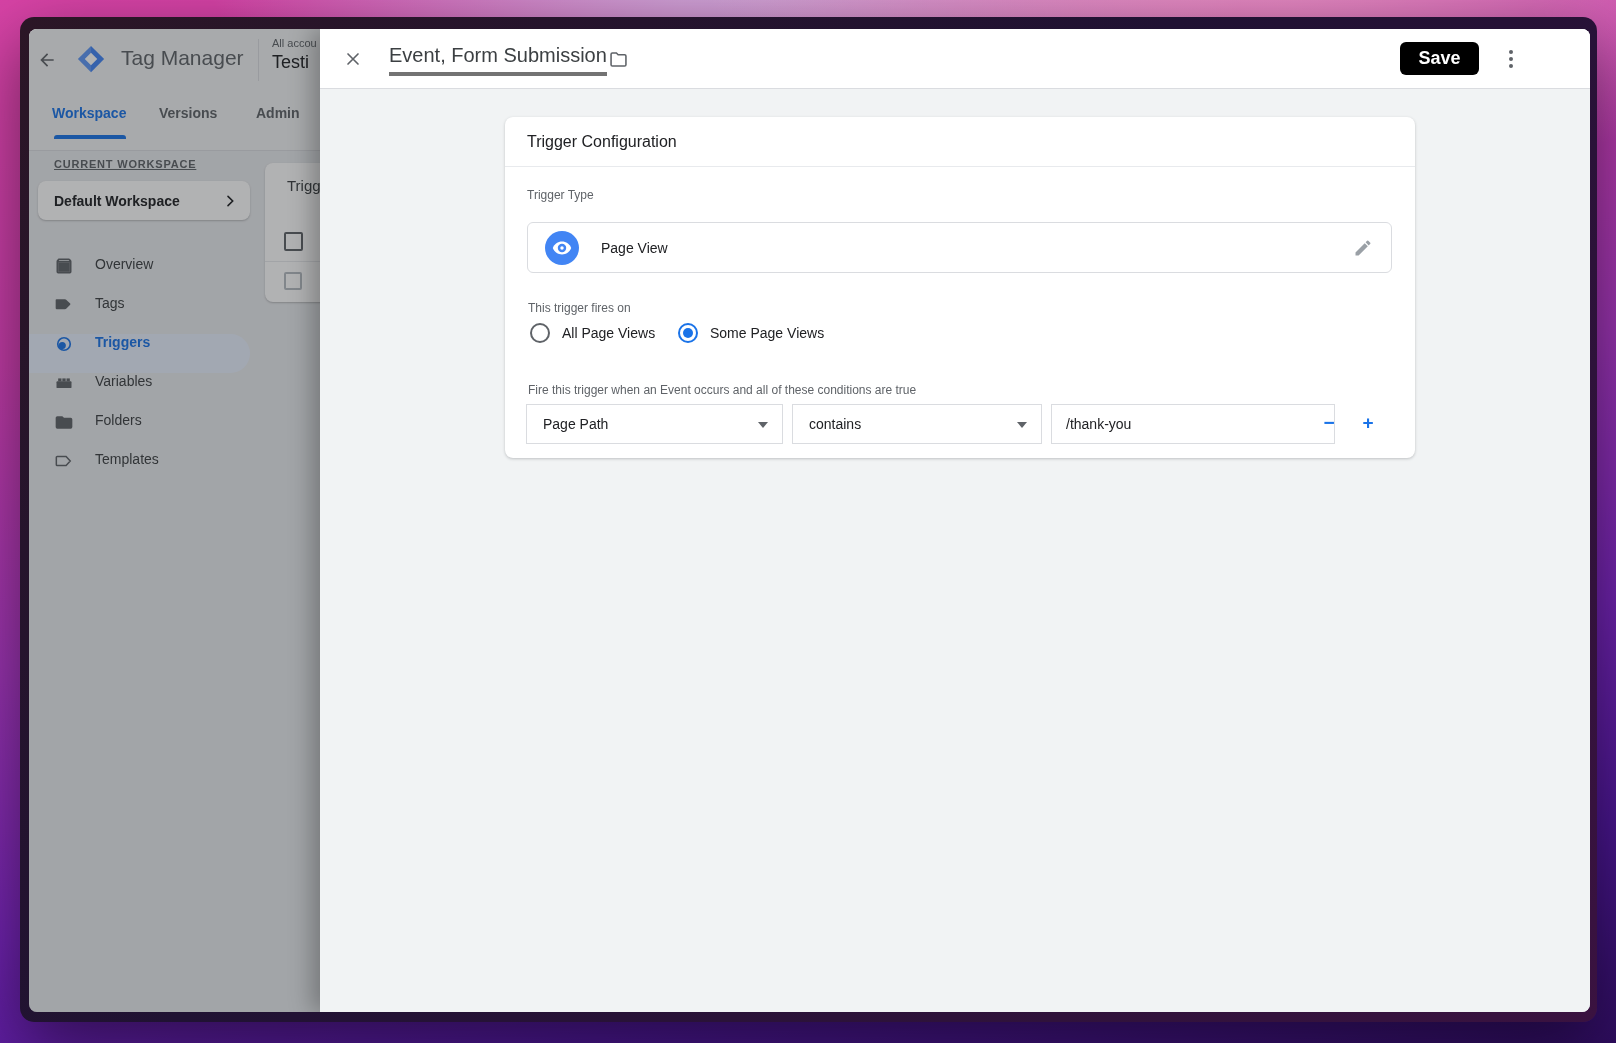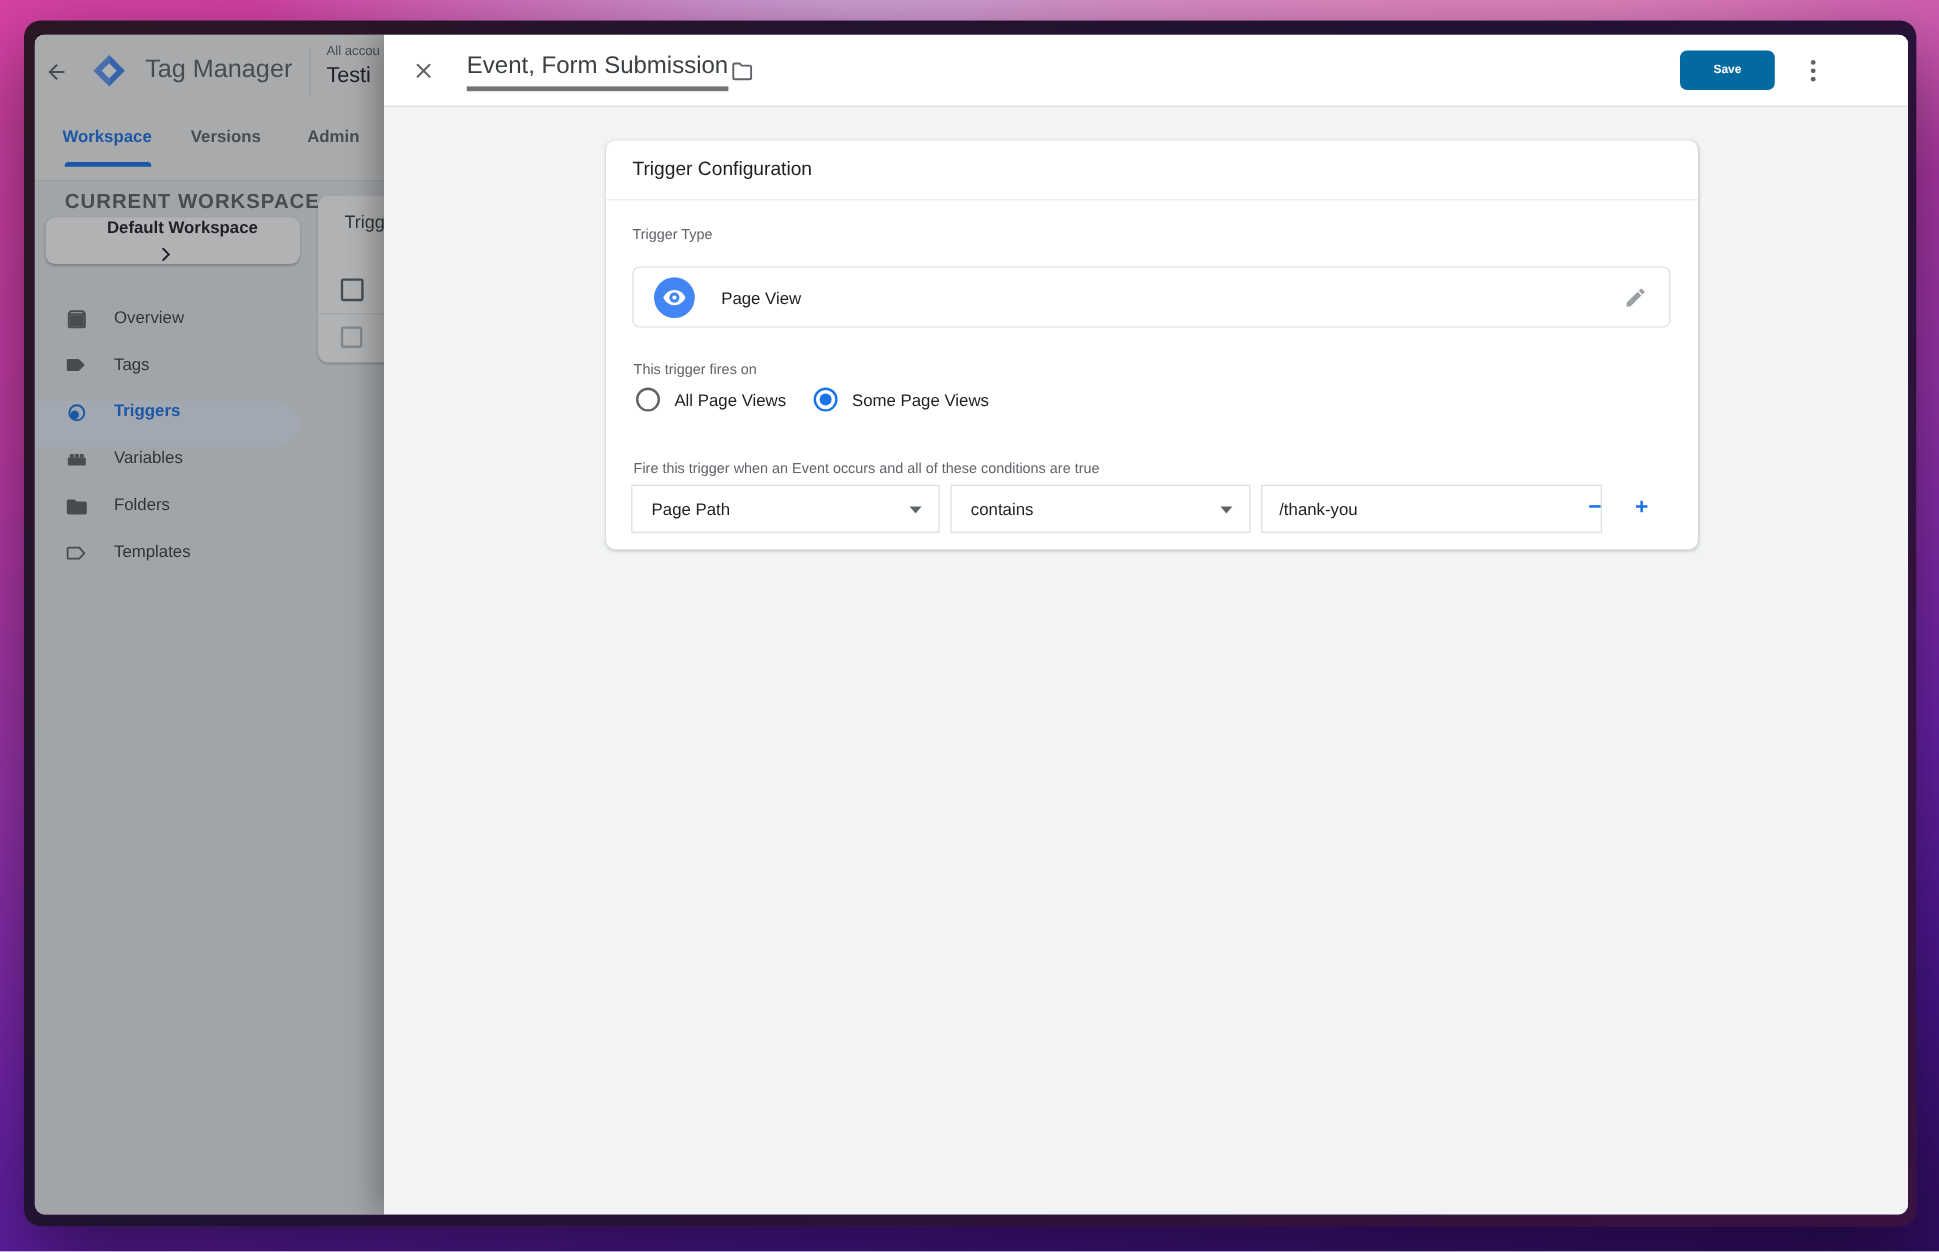--- a/index.html
+++ b/index.html
@@ -22,23 +22,23 @@
   .back-btn{position:absolute;left:8px;top:21px;width:20px;height:20px;}
   .logo{position:absolute;left:47px;top:15px;width:30px;height:30px;}
   .app-name{position:absolute;left:92px;top:17px;font-size:21px;color:#5f6368;white-space:nowrap;}
   .top-divider{position:absolute;left:229px;top:10px;width:1px;height:42px;background:#dadce0;}
   .acct-label{position:absolute;left:243px;top:8px;font-size:11px;color:#5f6368;white-space:nowrap;}
   .container-name{position:absolute;left:243px;top:23px;font-size:18px;color:#202124;white-space:nowrap;}
   .tab{position:absolute;top:76px;font-size:14px;font-weight:700;color:#5f6368;white-space:nowrap;}
   .tab.active{color:#1a73e8;}
   .tab-underline{position:absolute;left:25px;top:106px;width:72px;height:4px;border-radius:3px 3px 0 0;background:#1a73e8;}
 
-  .ws-label{position:absolute;left:25px;top:129px;font-size:17px;letter-spacing:.8px;color:#5f6368;font-weight:700;}
+  .ws-label{position:absolute;left:25px;top:129px;font-size:11px;letter-spacing:.8px;color:#5f6368;font-weight:700;text-decoration:underline;}
   .ws-card{position:absolute;left:9px;top:152px;width:212px;height:39px;background:#fff;border-radius:8px;
-    box-shadow:0 1px 2px rgba(60,64,67,.3);display:flex;align-items:center;flex-direction:column;}
+    box-shadow:0 1px 2px rgba(60,64,67,.3);display:flex;align-items:center;}
   .ws-card .ws-name{margin-left:16px;font-size:14px;font-weight:700;color:#202124;flex:1;}
   .ws-card .chev{margin-right:12px;width:16px;height:16px;}
 
   .nav-item{position:absolute;left:0;width:221px;height:39px;display:flex;align-items:flex-start;}
   .nav-item .nicon{margin-left:25px;width:20px;height:20px;flex:none;}
   .nav-item .nlabel{margin-left:21px;font-size:14px;color:#3c4043;}
   .nav-item.selected{background:#e8f0fe;border-radius:0 20px 20px 0;}
   .nav-item.selected .nlabel{color:#1a73e8;font-weight:700;}
 
   .bg-table{position:absolute;left:236px;top:134px;width:100px;height:139px;background:#fff;border-radius:8px 0 0 8px;
@@ -49,21 +49,21 @@
   .bg-table .cb2{position:absolute;left:19px;top:109px;width:18px;height:18px;border:2px solid #b6bcc2;border-radius:2px;box-sizing:border-box;}
 
   .scrim{position:absolute;left:0;top:0;bottom:0;width:291px;background:rgba(32,33,36,.35);z-index:5;}
 
   
   .sheet{position:absolute;left:291px;top:0;right:0;bottom:0;background:#f1f3f4;z-index:10;box-shadow:-8px 0 22px rgba(0,0,0,.28);}
   .sheet-header{position:absolute;left:0;top:0;right:0;height:59px;background:#fff;border-bottom:1px solid #dadce0;}
   .close-x{position:absolute;left:23px;top:20px;width:20px;height:20px;cursor:pointer;}
   .sheet-title{position:absolute;left:69px;top:15px;font-size:20px;color:#3c4043;border-bottom:4px solid #737373;padding-bottom:5px;white-space:nowrap;}
   .folder-ic{position:absolute;left:288px;top:20px;width:21px;height:21px;}
-  .save-btn{position:absolute;right:111px;top:13px;width:79px;height:33px;background:#0369a1;color:#fff;font-size:10px;font-weight:700;
+  .save-btn{position:absolute;right:111px;top:13px;width:79px;height:33px;background:#000000;color:#fff;font-size:18px;font-weight:700;
     border:none;border-radius:6px;display:flex;align-items:center;justify-content:center;cursor:pointer;}
   .kebab{position:absolute;right:69px;top:18px;width:20px;height:24px;display:flex;flex-direction:column;align-items:center;justify-content:center;gap:3px;cursor:pointer;}
   .kebab i{width:4px;height:4px;border-radius:50%;background:#5f6368;}
 
   
   .cfg-card{position:absolute;left:185px;top:88px;width:910px;height:341px;background:#fff;border-radius:8px;
     box-shadow:0 1px 3px rgba(60,64,67,.28);}
   .cfg-title{position:absolute;left:0;top:0;right:0;height:50px;border-bottom:1px solid #e8eaed;
     font-size:16px;color:#202124;line-height:50px;padding-left:22px;box-sizing:border-box;}
   .lbl{position:absolute;font-size:12px;color:#5f6368;}

